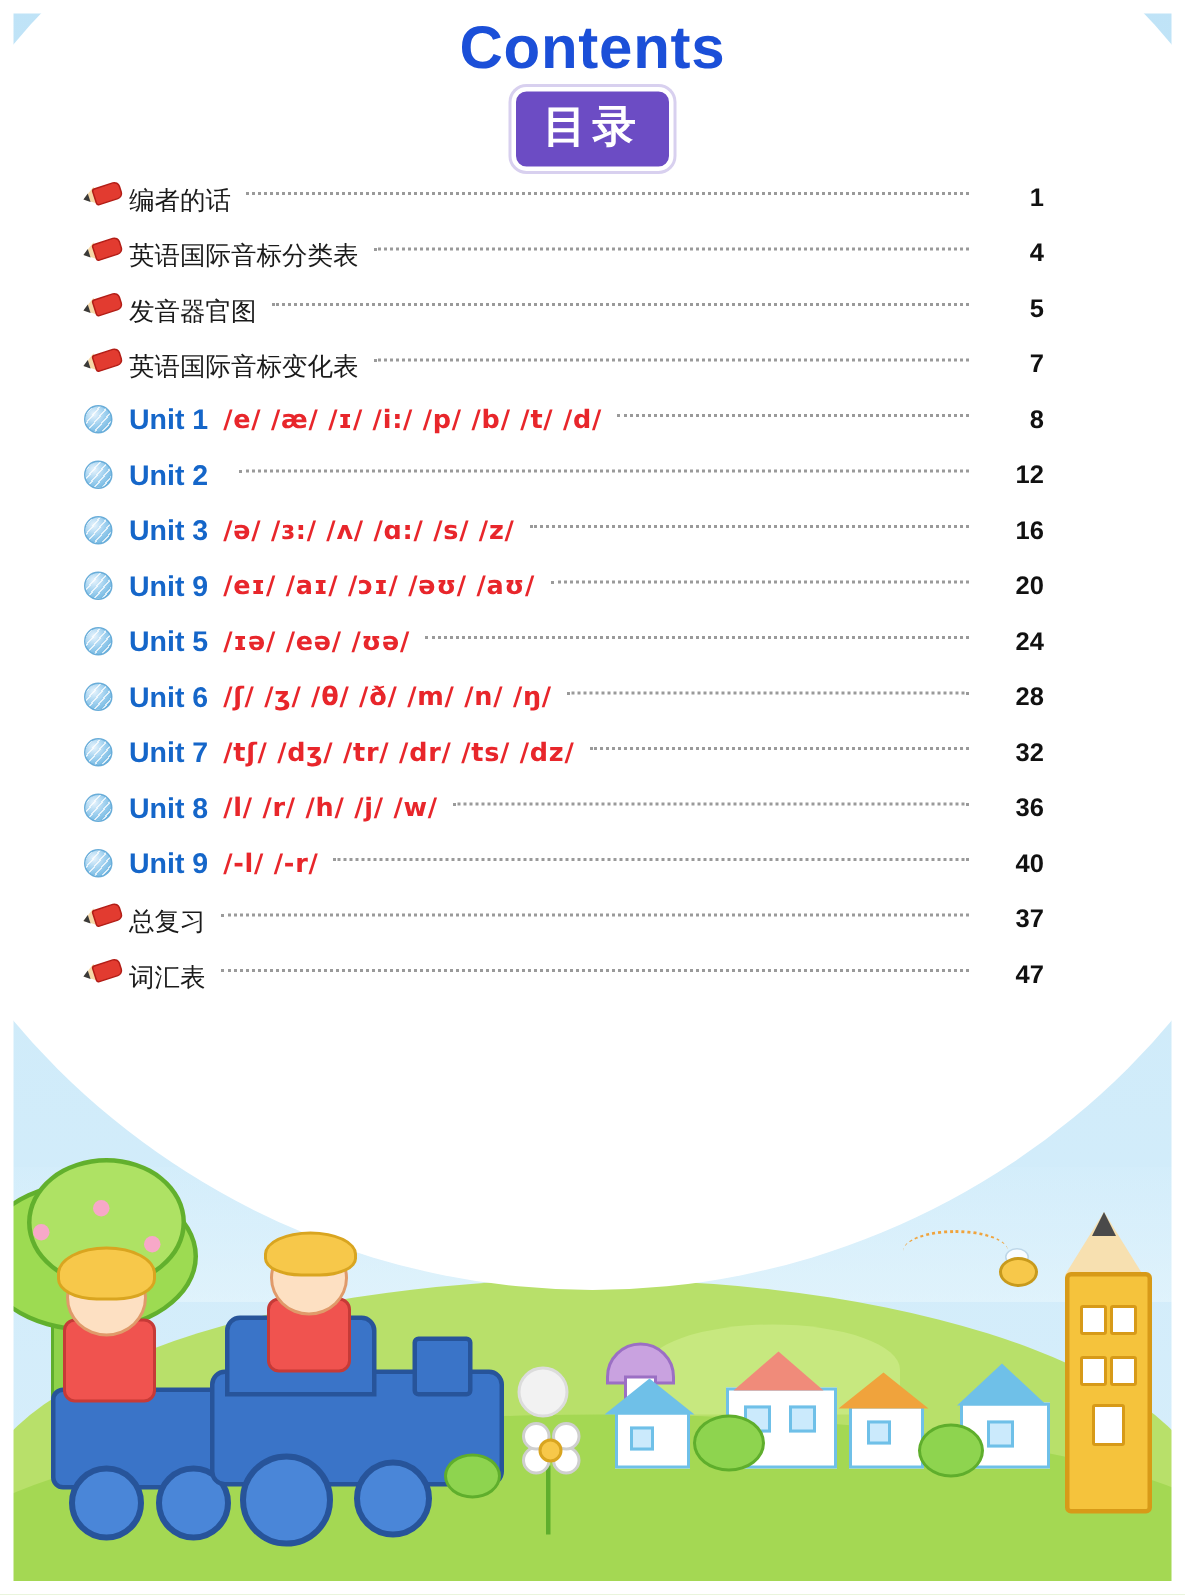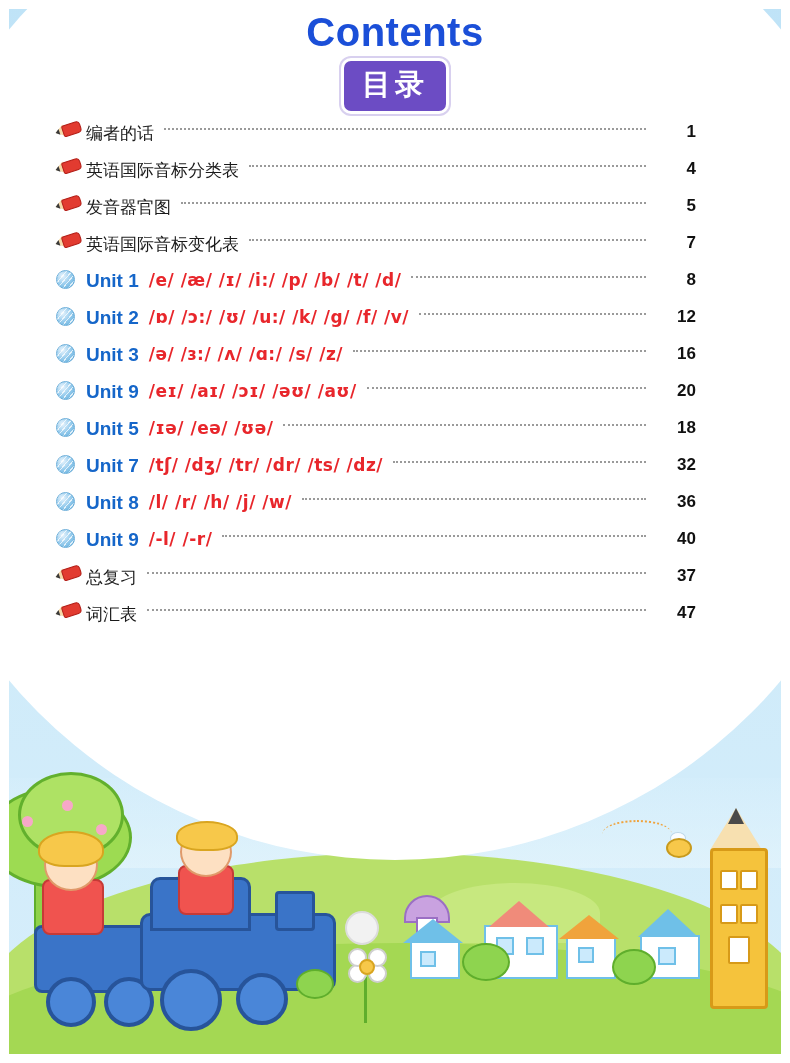--- a/index.html
+++ b/index.html
@@ -493,21 +493,20 @@
         <span class="unit-name">Unit 1</span>
         <span class="phonemes">/e/  /æ/  /ɪ/  /i:/  /p/  /b/  /t/  /d/</span>
         <span class="dots"></span>
         <span class="page-no">8</span>
       </div>
       <div class="row">
         <div class="bullet">
           <div class="sphere"></div>
         </div>
         <span class="unit-name">Unit 2</span>
-        <span class="phonemes">/ɒ/  /ɔ:/  /ʊ/  /u:/  /k/  /g/  /f/  /v/</span>
         <span class="dots"></span>
         <span class="page-no">12</span>
       </div>
       <div class="row">
         <div class="bullet">
           <div class="sphere"></div>
         </div>
         <span class="unit-name">Unit 3</span>
         <span class="phonemes">/ə/  /ɜ:/  /ʌ/  /ɑ:/  /s/  /z/</span>
         <span class="dots"></span>
@@ -522,21 +521,30 @@
         <span class="dots"></span>
         <span class="page-no">20</span>
       </div>
       <div class="row">
         <div class="bullet">
           <div class="sphere"></div>
         </div>
         <span class="unit-name">Unit 5</span>
         <span class="phonemes">/ɪə/  /eə/  /ʊə/</span>
         <span class="dots"></span>
-        <span class="page-no">18</span>
+        <span class="page-no">24</span>
+      </div>
+      <div class="row">
+        <div class="bullet">
+          <div class="sphere"></div>
+        </div>
+        <span class="unit-name">Unit 6</span>
+        <span class="phonemes">/ʃ/  /ʒ/  /θ/  /ð/  /m/  /n/  /ŋ/</span>
+        <span class="dots"></span>
+        <span class="page-no">28</span>
       </div>
       <div class="row">
         <div class="bullet">
           <div class="sphere"></div>
         </div>
         <span class="unit-name">Unit 7</span>
         <span class="phonemes">/tʃ/  /dʒ/  /tr/  /dr/  /ts/  /dz/</span>
         <span class="dots"></span>
         <span class="page-no">32</span>
       </div>

